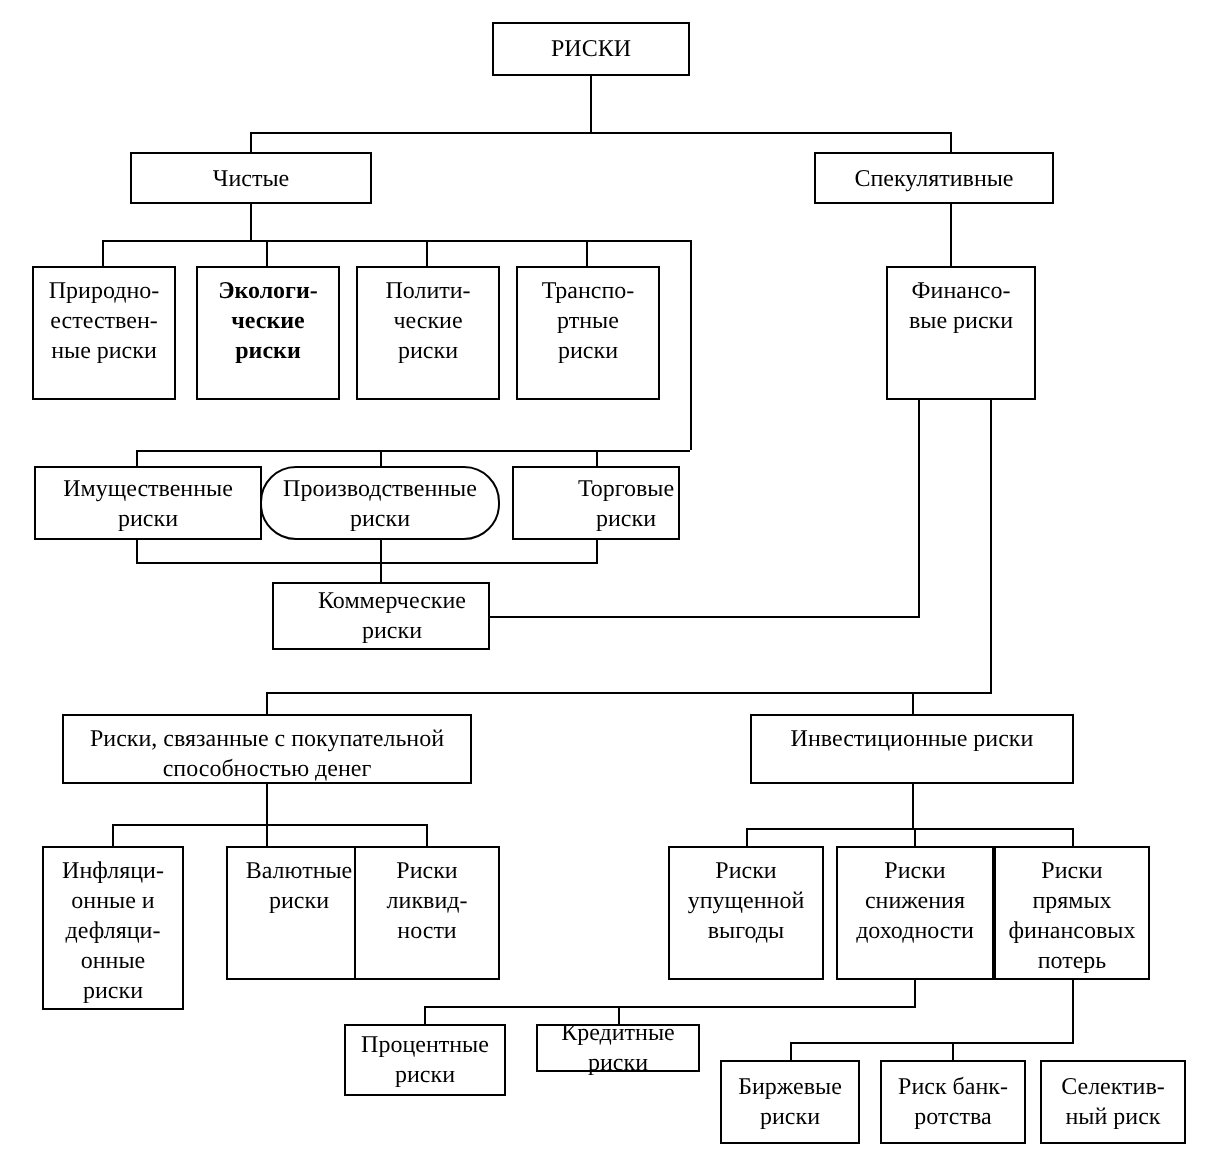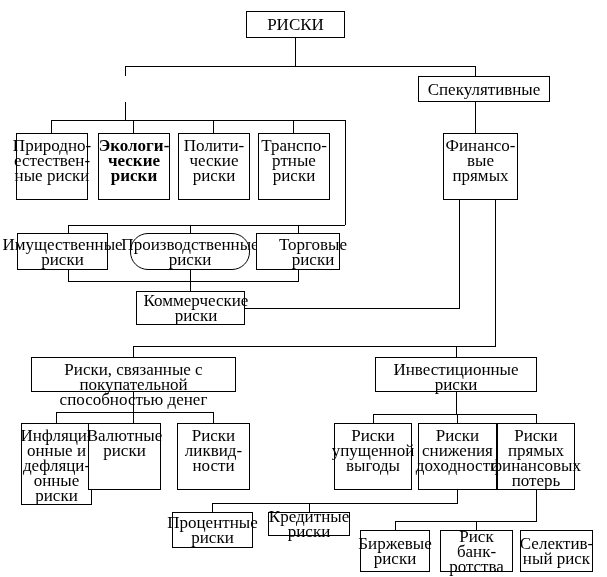--- a/index.html
+++ b/index.html
@@ -15,21 +15,21 @@
   .node{
     position:absolute;
     box-sizing:border-box;
     border:1px solid #000000;
     background:#ffffff;
     display:flex;
     align-items:center;
     justify-content:center;
     text-align:center;
     font-family:"Liberation Serif","DejaVu Serif",serif;
-    font-size:17px;
+    font-size:12px;
     line-height:15px;
     color:#000000;
     z-index:3;
     padding:1px 2px;
     white-space:pre-line;
   }
   .node.top-align{align-items:flex-start;padding-top:4px;}
   .ln{
     position:absolute;
     background:#000000;
@@ -94,43 +94,44 @@
   <div class="ln v" style="left:212px;top:503px;height:9px;"></div>
   <div class="ln v" style="left:309px;top:503px;height:9px;"></div>
 
   <div class="ln v" style="left:536px;top:490px;height:31px;"></div>
   <div class="ln h" style="left:395px;top:521px;width:142px;"></div>
   <div class="ln v" style="left:395px;top:521px;height:9px;"></div>
   <div class="ln v" style="left:476px;top:521px;height:9px;"></div>
 
   <div class="node" style="left:246px;top:11px;width:99px;height:27px;">РИСКИ</div>
 
+  <div class="node" style="left:65px;top:76px;width:121px;height:26px;">Чистые</div>
 
-  <div class="node" style="left:418px;top:76px;width:132px;height:26px;">Спекулятивные</div>
+  <div class="node" style="left:407px;top:76px;width:120px;height:26px;">Спекулятивные</div>
 
   <div class="node top-align" style="left:16px;top:133px;width:72px;height:67px;">Природно-
 естествен-
 ные риски</div>
 
   <div class="node top-align" style="left:98px;top:133px;width:72px;height:67px;font-weight:bold;">Экологи-
 ческие
 риски</div>
 
   <div class="node top-align" style="left:178px;top:133px;width:72px;height:67px;">Полити-
 ческие
 риски</div>
 
   <div class="node top-align" style="left:258px;top:133px;width:72px;height:67px;">Транспо-
 ртные
 риски</div>
 
   <div class="node top-align" style="left:443px;top:133px;width:75px;height:67px;">Финансо-
-вые прямых</div>
+вые риски</div>
 
-  <div class="node" style="left:17px;top:233px;width:91px;height:37px;">Имущественные
+  <div class="node" style="left:17px;top:233px;width:114px;height:37px;">Имущественные
 риски</div>
 
   <div class="node" style="left:130px;top:233px;width:120px;height:37px;border-radius:18px;">Производственные
 риски</div>
 
   <div class="node" style="left:256px;top:233px;width:84px;height:37px;padding-left:32px;">Торговые
 риски</div>
 
   <div class="node" style="left:136px;top:291px;width:109px;height:34px;padding-left:13px;">Коммерческие
 риски</div>
@@ -139,21 +140,21 @@
 
   <div class="node top-align" style="left:31px;top:357px;width:205px;height:35px;">Риски, связанные с покупательной
 способностью денег</div>
 
   <div class="node top-align" style="left:21px;top:423px;width:71px;height:82px;">Инфляци-
 онные и
 дефляци-
 онные
 риски</div>
 
-  <div class="node top-align" style="left:88px;top:423px;width:73px;height:67px;">Валютные
+  <div class="node top-align" style="left:113px;top:423px;width:73px;height:67px;">Валютные
 риски</div>
 
   <div class="node top-align" style="left:177px;top:423px;width:73px;height:67px;">Риски
 ликвид-
 ности</div>
 
   <div class="node top-align" style="left:334px;top:423px;width:78px;height:67px;">Риски
 упущенной
 выгоды</div>
 

